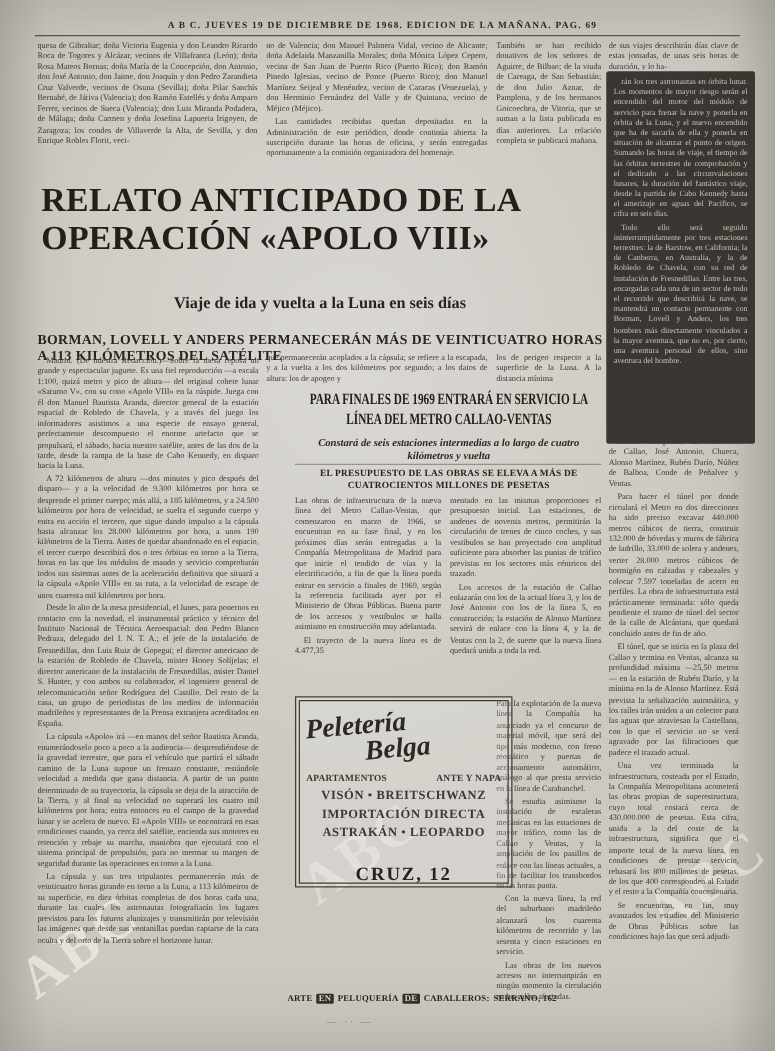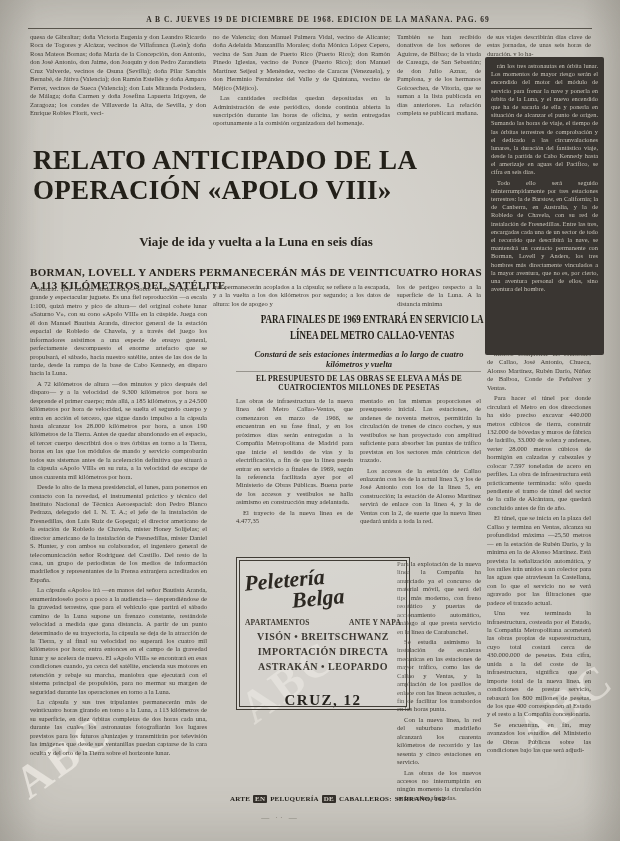--- a/index.html
+++ b/index.html
@@ -49,21 +49,21 @@
 </style>
 </head>
 <body>
 
 <div id="page">
 
   <div class="watermark" style="left:10px;top:730px;opacity:.85;">ABC</div>
   <div class="watermark" style="left:235px;top:655px;opacity:.55;">ABC</div>
   <div class="watermark" style="left:512px;top:678px;opacity:.7;">ABC</div>
 
-  <div class="abs header-line" style="left:36px;top:15px;width:564px;">A B C. JUEVES 19 DE DICIEMBRE DE 1968. EDICION DE LA MAÑANA. PAG. 69</div>
+  <div class="abs header-line" style="left:24px;top:15px;width:564px;">A B C. JUEVES 19 DE DICIEMBRE DE 1968. EDICION DE LA MAÑANA. PAG. 69</div>
   <div class="abs rule" style="left:28px;top:28px;width:564px;height:1px;"></div>
 
   <div class="abs body-text noindent" style="left:30px;top:33px;width:176px;height:108px;">
       <p>quesa de Gibraltar; doña Victoria Eugenia y don Leandro Ricardo Roca de Togores y Alcázar, vecinos de Villafranca (León); doña Rosa Mateos Bornas; doña María de la Concepción, don Antonio, don José Antonio, don Jaime, don Joaquín y don Pedro Zarandieta Cruz Valverde, vecinos de Osuna (Sevilla); doña Pilar Sanchís Bernabé, de Játiva (Valencia); don Ramón Estellés y doña Amparo Ferrer, vecinos de Sueca (Valencia); don Luis Miranda Podadera, de Málaga; doña Carmen y doña Josefina Lapuerta Irigoyen, de Zaragoza; los condes de Villaverde la Alta, de Sevilla, y don Enrique Robles Florit, veci-</p>
     </div>
   <div class="abs body-text noindent" style="left:213px;top:33px;width:177px;height:108px;">
       <p>no de Valencia; don Manuel Palmera Vidal, vecino de Alicante; doña Adelaida Manzanilla Morales; doña Mónica López Cepero, vecina de San Juan de Puerto Rico (Puerto Rico); don Ramón Pinedo Iglesias, vecino de Ponce (Puerto Rico); don Manuel Martínez Seijeal y Menéndez, vecino de Caracas (Venezuela), y don Herminio Fernández del Valle y de Quintana, vecino de Méjico (Méjico).</p>
       <p>Las cantidades recibidas quedan depositadas en la Administración de este periódico, donde continúa abierta la suscripción durante las horas de oficina, y serán entregadas oportunamente a la comisión organizadora del homenaje.</p>
     </div>
   <div class="abs body-text noindent" style="left:397px;top:33px;width:84px;height:108px;">
@@ -89,21 +89,21 @@
   <div class="abs body-text" style="left:30px;top:285px;width:177px;height:523px;">
       <p>Madrid. (De nuestra Redacción.)—Sobre la mesa reposa un grande y espectacular juguete. Es una fiel reproducción —a escala 1:100, quizá metro y pico de altura— del original cohete lunar «Saturno V», con su cono «Apolo VIII» en la cúspide. Juega con él don Manuel Bautista Aranda, director general de la estación espacial de Robledo de Chavela, y a través del juego los informadores asistimos a una especie de ensayo general, perfectamente descompuesto el enorme artefacto que se propulsará, el sábado, hacia nuestro satélite, antes de las dos de la tarde, desde la rampa de la base de Cabo Kennedy, en disparo hacia la Luna.</p>
       <p>A 72 kilómetros de altura —dos minutos y pico después del disparo— y a la velocidad de 9.300 kilómetros por hora se desprende el primer cuerpo; más allá, a 185 kilómetros, y a 24.500 kilómetros por hora de velocidad, se suelta el segundo cuerpo y entra en acción el tercero, que sigue dando impulso a la cápsula hasta alcanzar los 28.000 kilómetros por hora, a unos 190 kilómetros de la Tierra. Antes de quedar abandonado en el espacio, el tercer cuerpo describirá dos o tres órbitas en torno a la Tierra, horas en las que los módulos de mando y servicio comprobarán todos sus sistemas antes de la aceleración definitiva que situará a la cápsula «Apolo VIII» en su ruta, a la velocidad de escape de unos cuarenta mil kilómetros por hora.</p>
       <p>Desde lo alto de la mesa presidencial, el lunes, para ponernos en contacto con la novedad, el instrumental práctico y técnico del Instituto Nacional de Técnica Aeroespacial: don Pedro Blanco Pedraza, delegado del I. N. T. A.; el jefe de la instalación de Fresnedillas, don Luis Ruiz de Gopegui; el director americano de la estación de Robledo de Chavela, mister Honey Solíjelas; el director americano de la instalación de Fresnedillas, mister Daniel S. Hunter, y con ambos su colaborador, el ingeniero general de telecomunicación señor Rodríguez del Castillo. Del resto de la casa, un grupo de periodistas de los medios de información madrileños y representantes de la Prensa extranjera acreditados en España.</p>
       <p>La cápsula «Apolo» irá —en manos del señor Bautista Aranda, enumerándoselo poco a poco a la audiencia— desprendiéndose de la gravedad terrestre, que para el vehículo que partirá el sábado camino de la Luna supone un frenazo constante, restándole velocidad a medida que gana distancia. A partir de un punto determinado de su trayectoria, la cápsula se deja de la atracción de la Tierra, y al final su velocidad no superará los cuatro mil kilómetros por hora; entra entonces en el campo de la gravedad lunar y se acelera de nuevo. El «Apolo VIII» se encontrará en esas condiciones cuando, ya cerca del satélite, encienda sus motores en retención y rebaje su marcha, maniobra que ejecutará con el sistema principal de propulsión, para no mermar su margen de seguridad durante las operaciones en torno a la Luna.</p>
       <p>La cápsula y sus tres tripulantes permanecerán más de veinticuatro horas girando en torno a la Luna, a 113 kilómetros de su superficie, en diez órbitas completas de dos horas cada una, durante las cuales los astronautas fotografiarán los lugares previstos para los futuros alunizajes y transmitirán por televisión las imágenes que desde sus ventanillas puedan captarse de la cara oculta y del orto de la Tierra sobre el horizonte lunar.</p>
     </div>
   <div class="abs body-text" style="left:213px;top:283px;width:177px;height:27px;">que permanecerán acoplados a la cápsula; se refiere a la escapada, y a la vuelta a los dos kilómetros por segundo; a los datos de altura: los de apogeo y</div>
   <div class="abs body-text" style="left:397px;top:283px;width:84px;height:27px;">los de perigeo respecto a la superficie de la Luna. A la distancia mínima</div>
 
-  <div class="abs metro-headline-outer" style="left:249px;top:312px;width:246px;height:34px;">
+  <div class="abs metro-headline-outer" style="left:236px;top:312px;width:246px;height:34px;">
     <div class="squeeze">PARA FINALES DE 1969 ENTRARÁ EN SERVICIO LA LÍNEA DEL METRO CALLAO-VENTAS</div>
   </div>
   <div class="abs metro-deck" style="left:236px;top:349px;width:246px;">Constará de seis estaciones intermedias a lo largo de cuatro kilómetros y vuelta</div>
   <div class="abs rule" style="left:236px;top:371px;width:245px;height:1px;opacity:.5;"></div>
   <div class="abs metro-kicker" style="left:236px;top:374px;width:246px;">EL PRESUPUESTO DE LAS OBRAS SE ELEVA A MÁS DE CUATROCIENTOS MILLONES DE PESETAS</div>
   <div class="abs body-text noindent" style="left:236px;top:397px;width:117px;height:156px;">
       <p>Las obras de infraestructura de la nueva línea del Metro Callao-Ventas, que comenzaron en marzo de 1966, se encuentran en su fase final, y en los próximos días serán entregadas a la Compañía Metropolitana de Madrid para que inicie el tendido de vías y la electrificación, a fin de que la línea pueda entrar en servicio a finales de 1969, según la referencia facilitada ayer por el Ministerio de Obras Públicas. Buena parte de los accesos y vestíbulos se halla asimismo en construcción muy adelantada.</p>
       <p>El trayecto de la nueva línea es de 4.477,35</p>
     </div>
   <div class="abs body-text noindent" style="left:360px;top:397px;width:121px;height:156px;">

